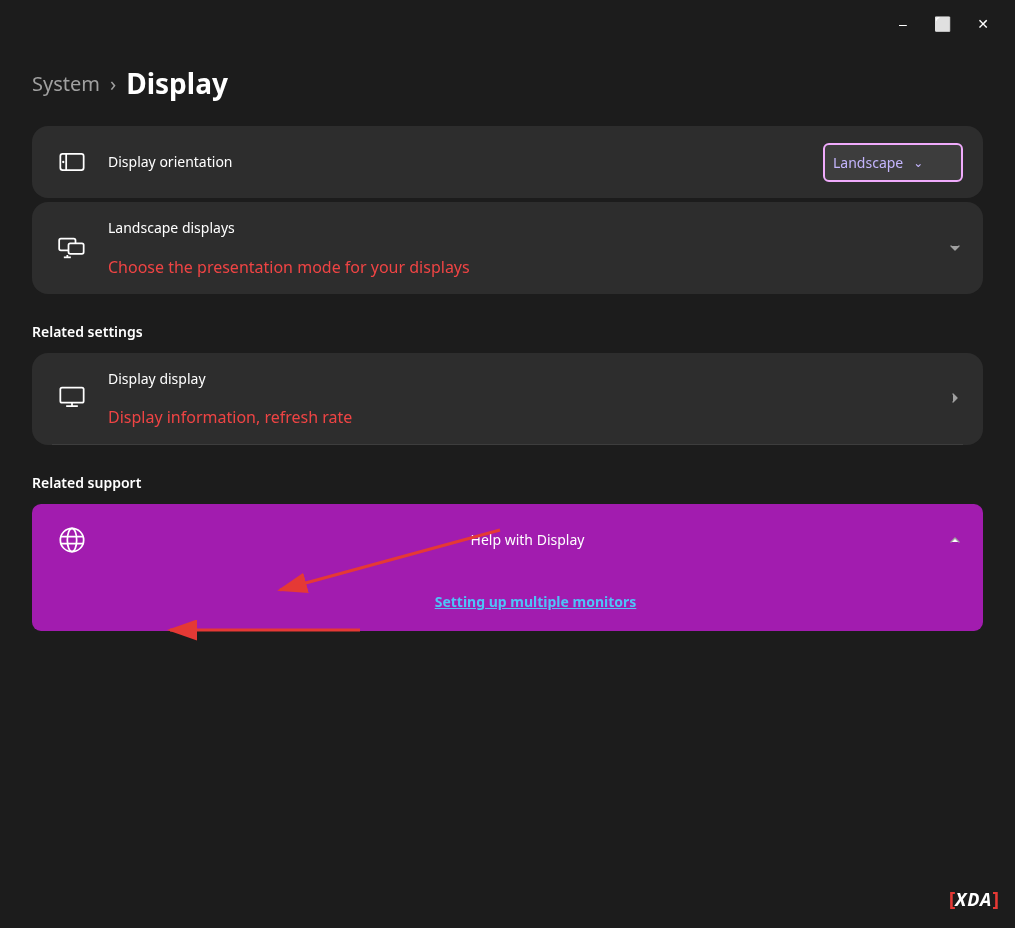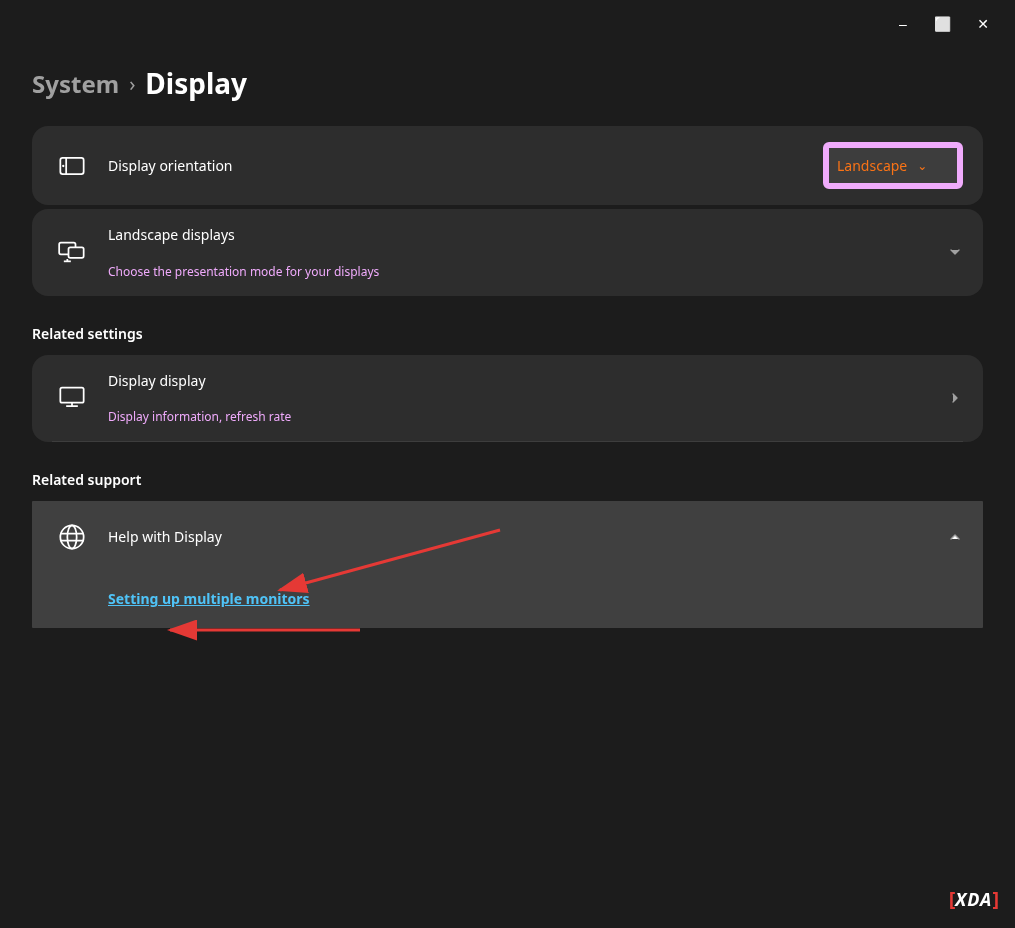--- a/index.html
+++ b/index.html
@@ -47,22 +47,22 @@
       padding: 16px 32px 24px 32px;
     }
 
     .breadcrumb {
       display: flex;
       align-items: center;
       gap: 8px;
     }
 
     .breadcrumb-parent {
-      font-size: 24px;
-      font-weight: 700;
+      font-size: 20px;
+      font-weight: 400;
       color: #a0a0a0;
       cursor: pointer;
     }
 
     .breadcrumb-sep {
       font-size: 20px;
       color: #a0a0a0;
       margin: 0 2px;
     }
 
@@ -111,38 +111,38 @@
     }
 
     .settings-title {
       font-size: 14px;
       font-weight: 400;
       color: #ffffff;
       line-height: 1.4;
     }
 
     .settings-subtitle {
-      font-size: 12px;
-      color: #f0abfc;
+      font-size: 16px;
+      color: #ef4444;
       margin-top: 18px;
     }
 
     .settings-control {
       margin-left: auto;
       display: flex;
       align-items: center;
     }
 
     
     .dropdown {
       background-color: #3d3d3d;
-      border: 6px solid #f0abfc;
+      border: 2px solid #f0abfc;
       border-radius: 6px;
       padding: 8px 8px;
-      color: #f97316;
+      color: #c4b5fd;
       font-size: 14px;
       display: flex;
       align-items: center;
       gap: 10px;
       cursor: pointer;
       min-width: 140px;
     }
 
     
     .chevron-right {
@@ -170,23 +170,24 @@
       margin: 0 20px;
     }
 
     
     .multi-display-item {
       min-height: 80px;
     }
 
     
     .help-card {
-      background-color: #404040;
-      border-radius: 1px;
+      background-color: #a21caf;
+      border-radius: 9px;
       overflow: hidden;
+      text-align: center;
     }
 
     
     .support-link {
       padding: 16px 20px 20px 76px;
       color: #4fc3f7;
       font-size: 14px;
       text-decoration: underline;
       cursor: pointer;
       font-weight: bold;

